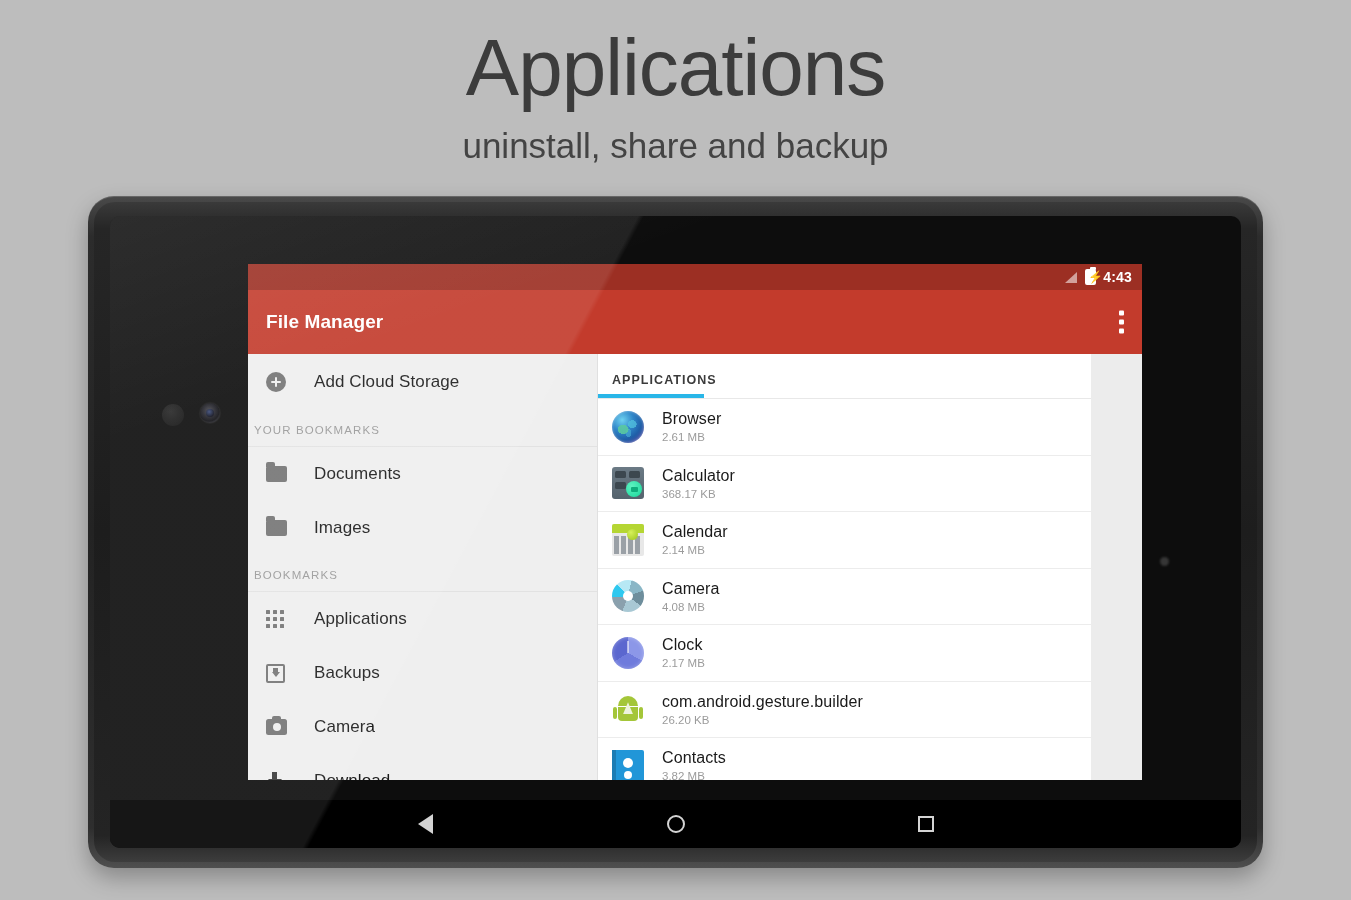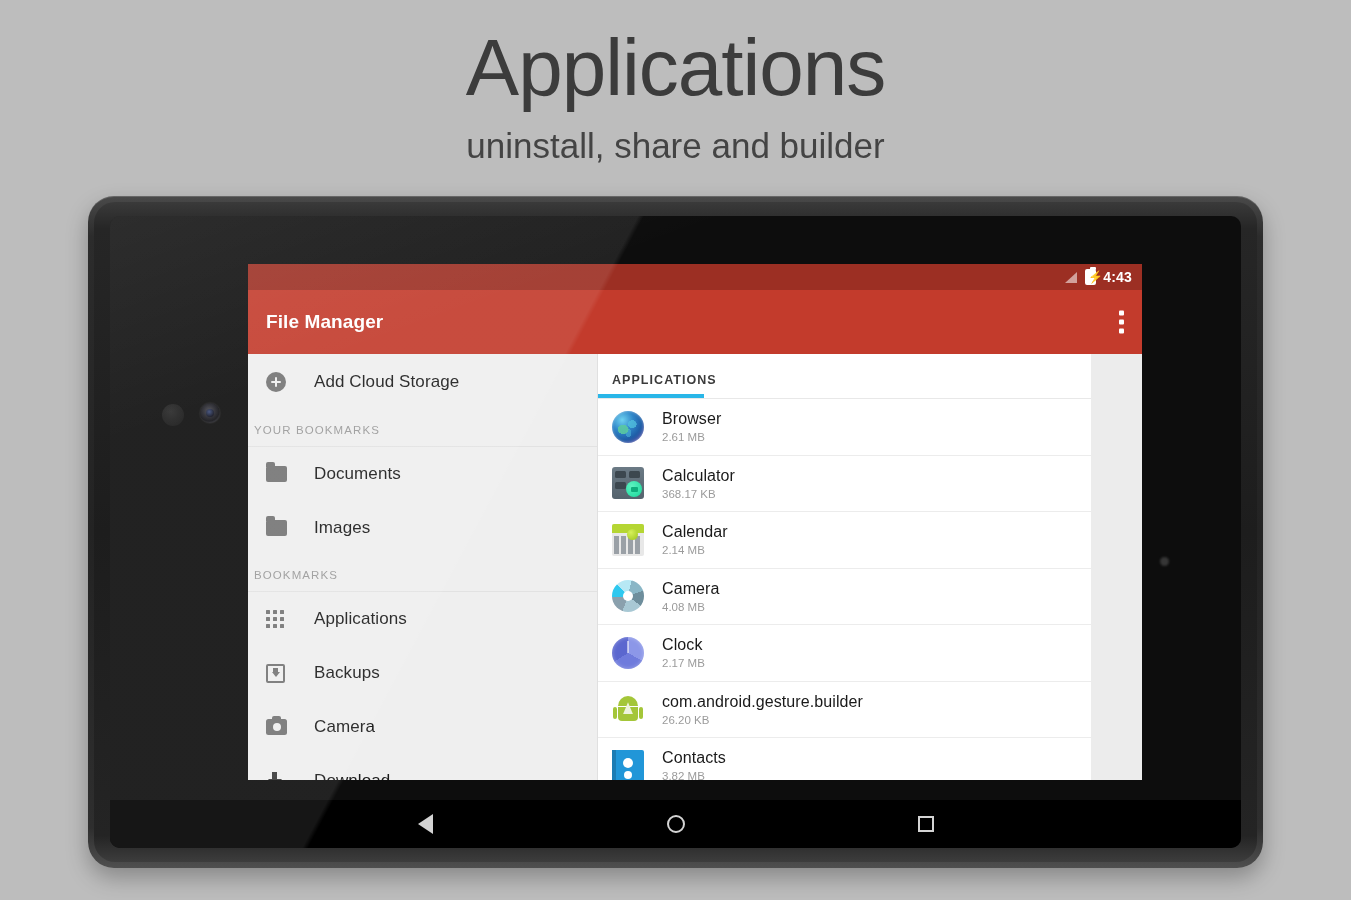--- a/index.html
+++ b/index.html
@@ -294,21 +294,21 @@
     background:linear-gradient(160deg, rgba(255,255,255,.05) 0%, rgba(255,255,255,0) 22%);
   }
 </style>
 </head>
 <body>
 
 <div id="stage">
 
   <div class="promo">
     <div class="promo-title">Applications</div>
-    <div class="promo-sub">uninstall, share and builder</div>
+    <div class="promo-sub">uninstall, share and backup</div>
   </div>
 
   <div class="tablet">
     <div class="tablet-inner">
       <div class="tablet-screen">
 
         <div class="sensor"></div>
         <div class="camera"></div>
         <div class="led"></div>
 

